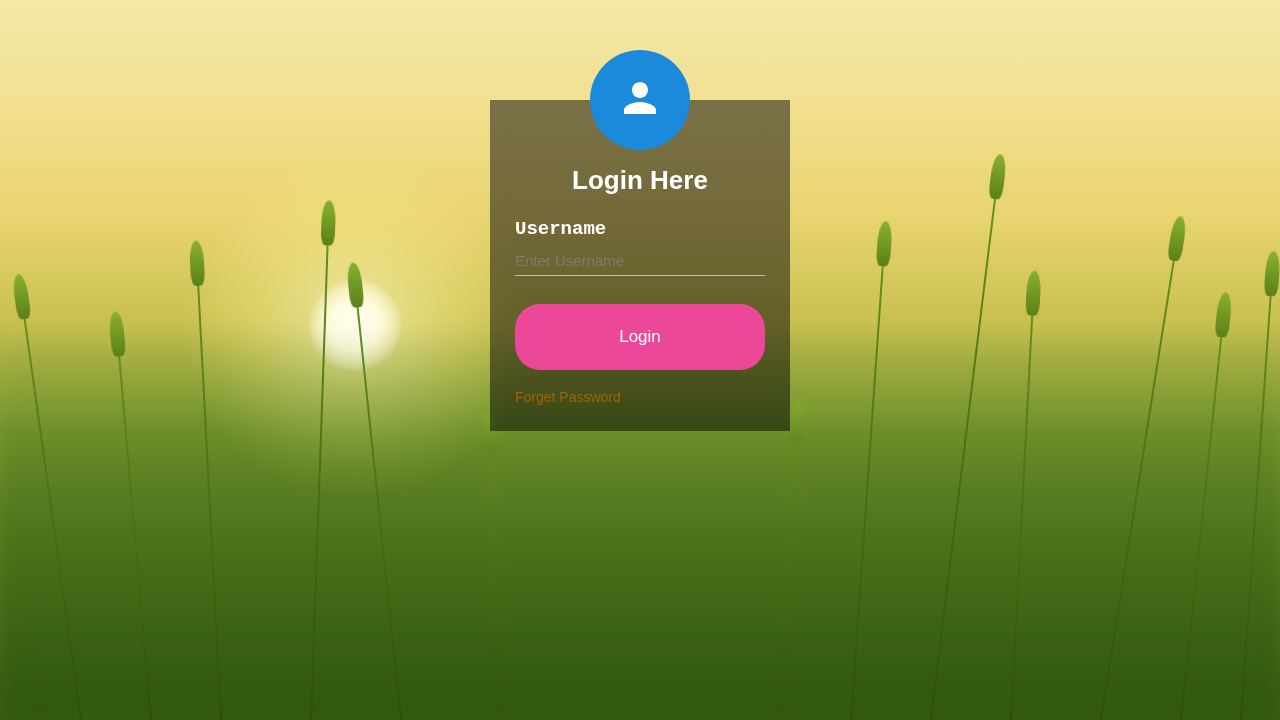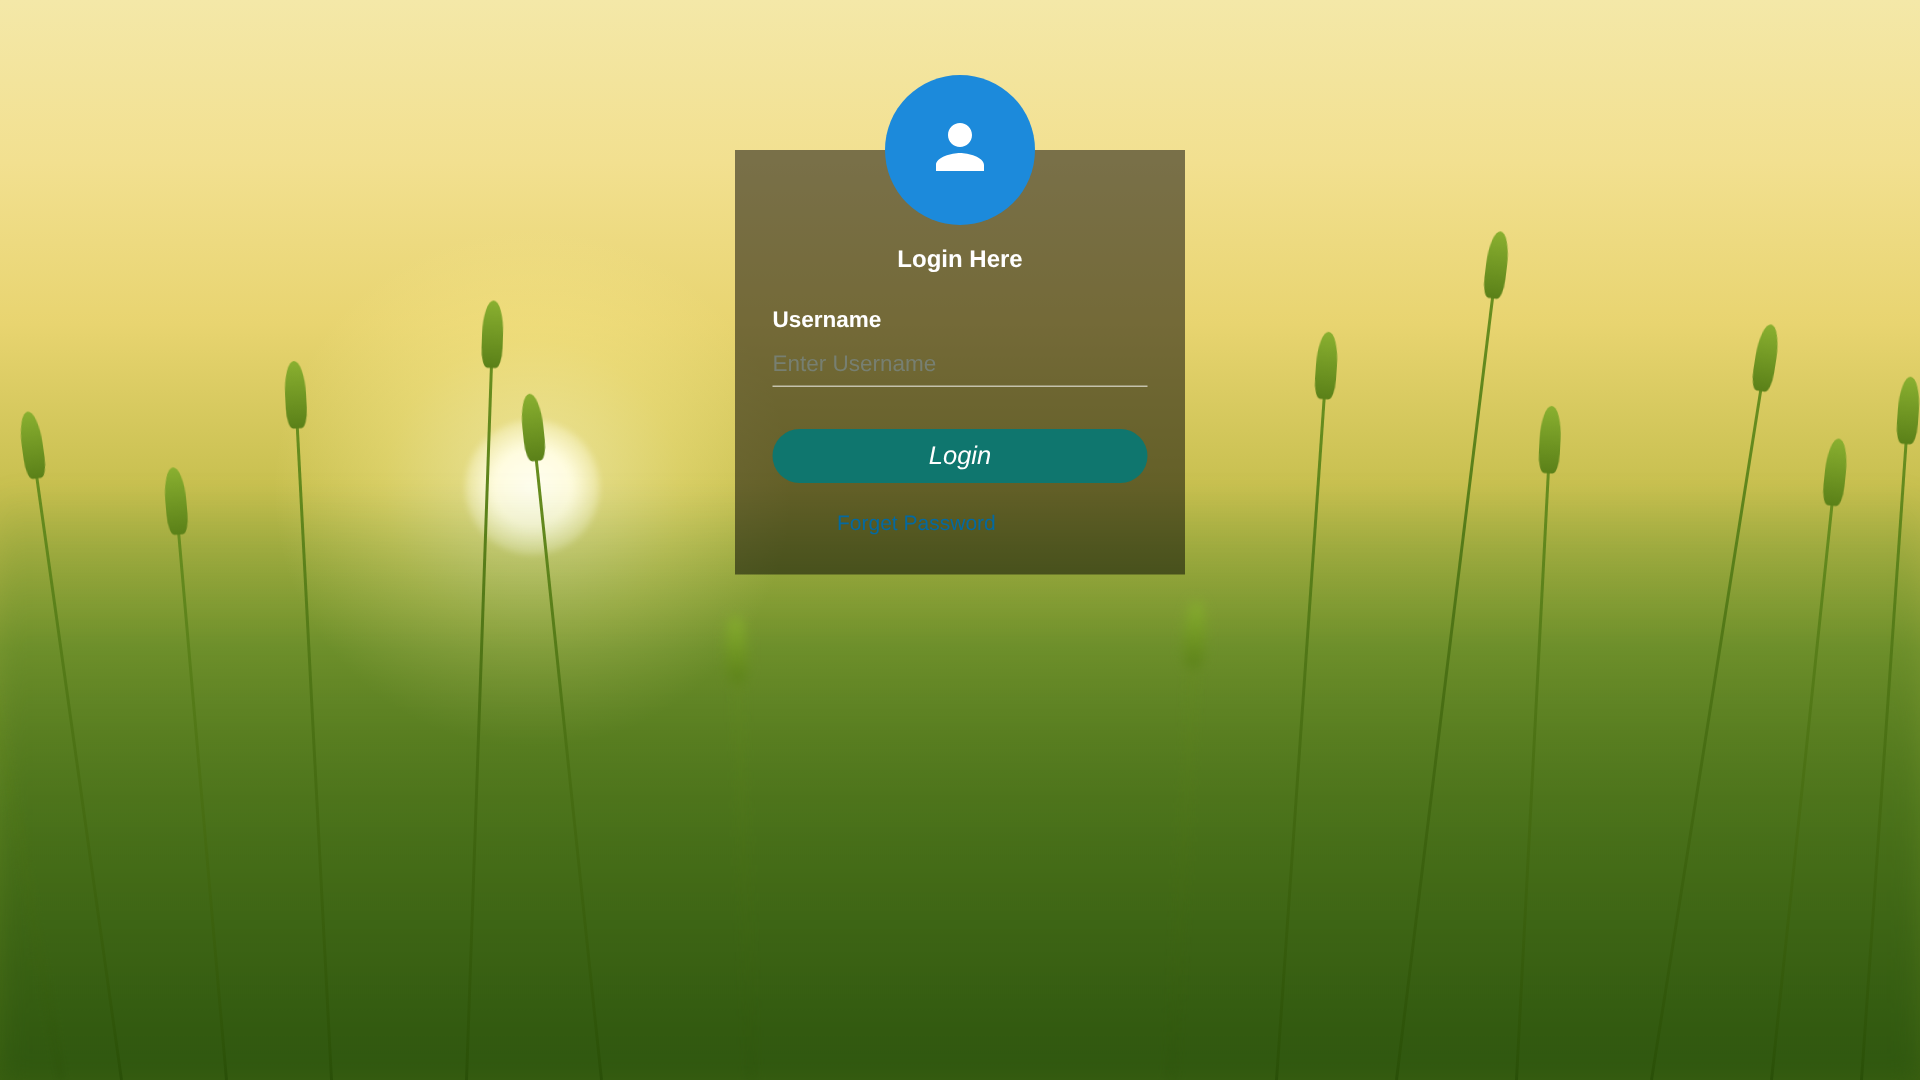--- a/index.html
+++ b/index.html
@@ -114,74 +114,73 @@
     }
     
     .avatar-circle svg {
       width: 48px;
       height: 48px;
       fill: #fff;
     }
     
     .login-title {
       text-align: center;
-      font-size: 16px;
+      font-size: 26px;
       font-weight: bold;
       margin-bottom: 22px;
       color: #fff;
     }
     
     .field-group {
       margin-bottom: 20px;
     }
     
     .field-label {
       display: block;
-      font-size: 15px;
+      font-size: 19px;
       font-weight: bold;
       margin-bottom: 6px;
       color: #fff;
+      font-family: Liberation Mono, monospace;
     }
     
     .field-input {
       width: 100%;
       background: transparent;
       border: none;
       border-bottom: 1px solid rgba(255,255,255,0.6);
       padding: 6px 0;
       font-size: 15px;
       color: #a21caf;
       outline: none;
     }
     
     .field-input::placeholder {
       color: rgba(120, 130, 120, 0.9);
     }
     
     .login-button {
       width: 100%;
-      padding: 8px 0;
-      background: #0f766e;
+      padding: 23px 0;
+      background: #ec4899;
       border: none;
       border-radius: 25px;
       color: #fff;
       font-size: 17px;
       cursor: pointer;
       margin-top: 8px;
       margin-bottom: 18px;
-      font-style: italic;
     }
     
     .forget-link {
-      color: #0369a1;
+      color: #a16207;
       text-decoration: none;
       font-size: 14px;
       cursor: pointer;
       display: inline-block;
-      margin-left: 43px;
     }
   </style>
 </head>
 <body>
 
 <div class="bg-layer">
   <div class="sun-glow"></div>
   <div class="sun"></div>
   <div class="grass-blur"></div>
 

